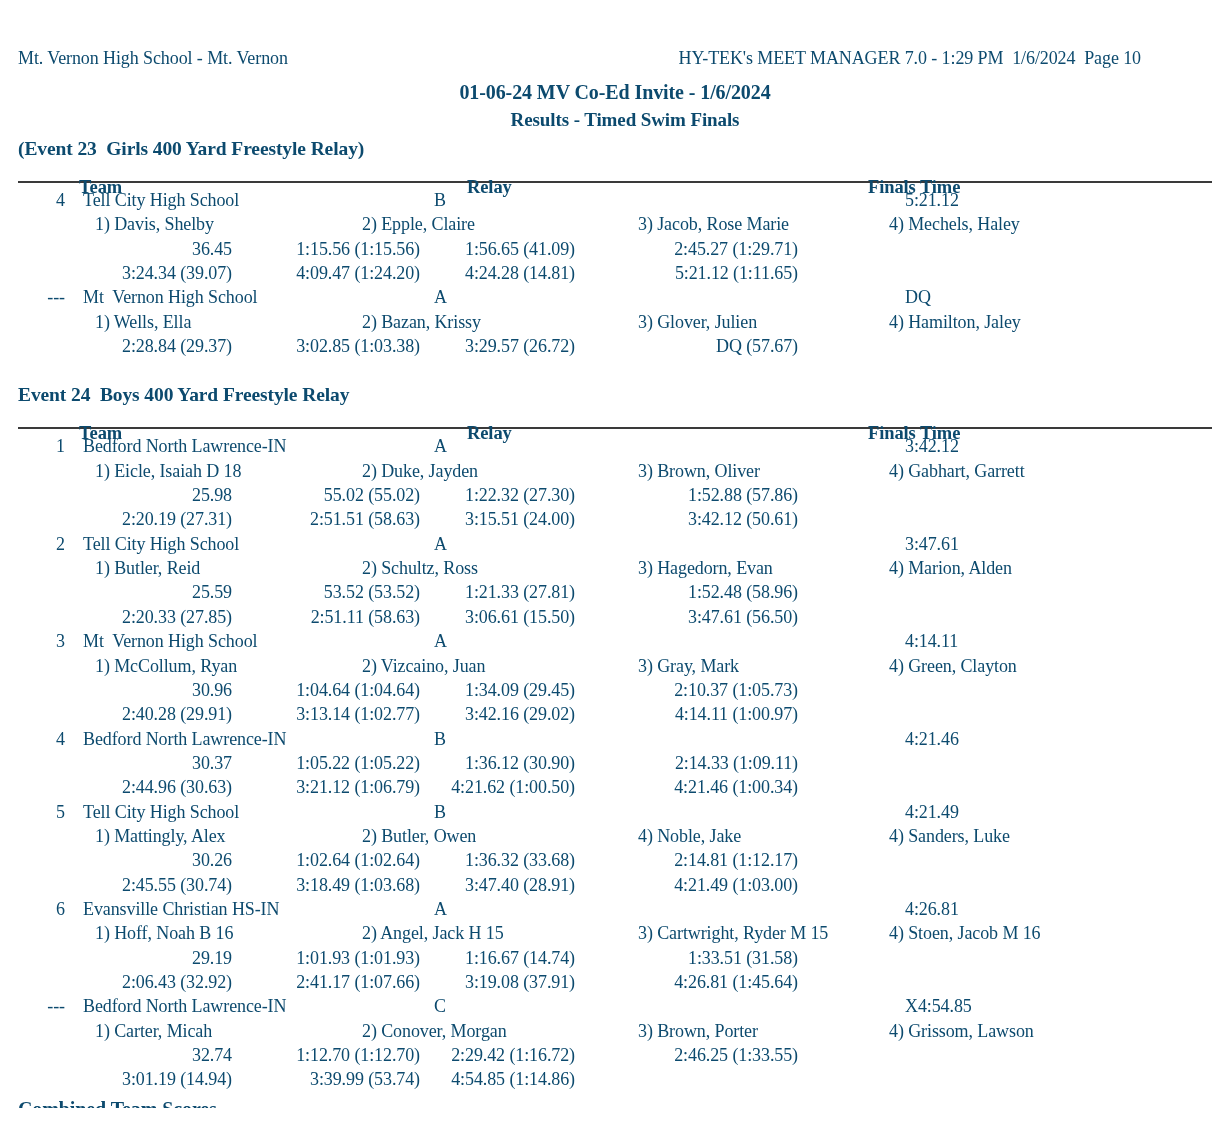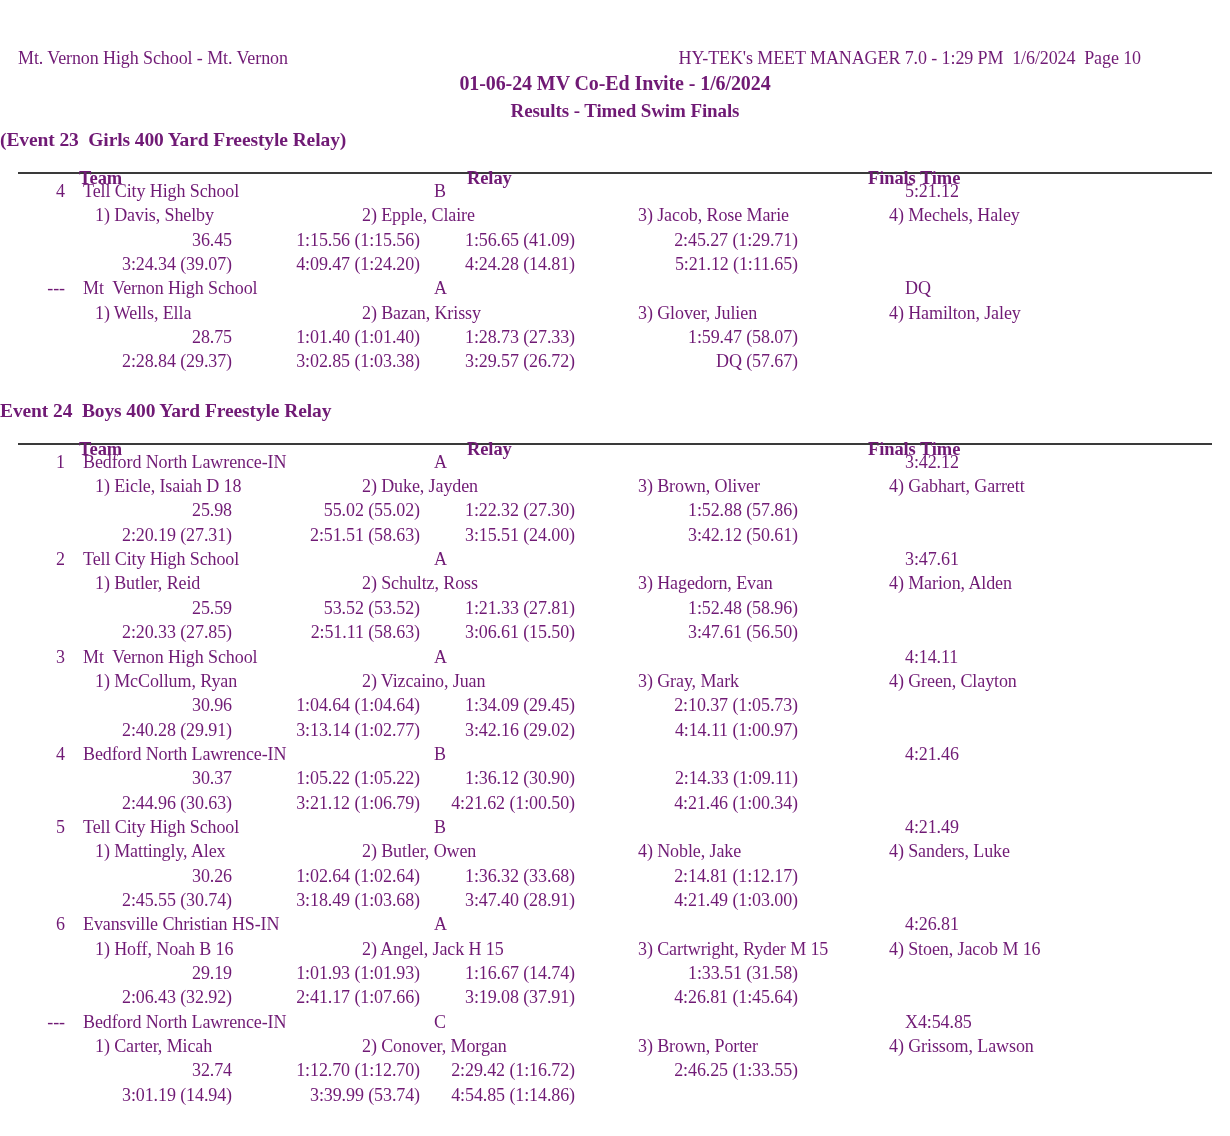--- a/index.html
+++ b/index.html
@@ -1,45 +1,45 @@
 <!DOCTYPE html>
 <html><head>
 <meta charset="utf-8">
 <style>
   html,body{margin:0;padding:0;background:#ffffff;}
   .page{
     position:relative;
     width:1230px;height:1108px;
     overflow:hidden;
     background:#ffffff;
-    color:#701a75;
+    color:#0c4a6e;
     font-family:"Liberation Serif","DejaVu Serif",serif;
     font-size:18px;
     padding-top:46px;
     box-sizing:border-box;
     letter-spacing:-0.1px;
   }
   .topline{
     display:flex;justify-content:space-between;
     padding:0 89px 0 18px;
     height:24px;line-height:24px;
     white-space:pre;
   }
   .title{
     text-align:center;font-weight:bold;font-size:20px;
-    height:27px;line-height:27px;white-space:pre;
+    height:27px;line-height:27px;white-space:pre;margin-top:9px;
   }
   .subtitle{
     text-align:center;font-weight:bold;font-size:19px;
     height:27px;line-height:27px;white-space:pre;padding-left:20px;
   }
   .event-title{
     font-weight:bold;font-size:19.5px;
     height:25px;line-height:25px;
-    margin-top:3px;white-space:pre;
+    padding-left:18px;margin-top:3px;white-space:pre;
   }
   .event + .event .event-title{margin-top:24px;}
   .cols{
     position:relative;
     margin-left:18px;width:1194px;
     height:20px;line-height:20px;
     border-bottom:2px solid #3a3a3a;
     font-weight:bold;font-size:18.5px;
     margin-bottom:5px;
   }
@@ -89,21 +89,20 @@
         </div>
         <div class="entry">
           <div class="row"><span class="place">4</span><span class="team">Tell City High School</span><span class="relay">B</span><span class="finals">5:21.12</span></div>
           <div class="row"><span class="sw0">1) Davis, Shelby</span><span class="sw1">2) Epple, Claire</span><span class="sw2">3) Jacob, Rose Marie</span><span class="sw3">4) Mechels, Haley</span></div>
           <div class="row"><span class="sp sp0">36.45</span><span class="sp sp1">1:15.56 (1:15.56)</span><span class="sp sp2">1:56.65 (41.09)</span><span class="sp sp3">2:45.27 (1:29.71)</span></div>
           <div class="row"><span class="sp sp0">3:24.34 (39.07)</span><span class="sp sp1">4:09.47 (1:24.20)</span><span class="sp sp2">4:24.28 (14.81)</span><span class="sp sp3">5:21.12 (1:11.65)</span></div>
         </div>
         <div class="entry">
           <div class="row"><span class="place">---</span><span class="team">Mt  Vernon High School</span><span class="relay">A</span><span class="finals">DQ</span></div>
           <div class="row"><span class="sw0">1) Wells, Ella</span><span class="sw1">2) Bazan, Krissy</span><span class="sw2">3) Glover, Julien</span><span class="sw3">4) Hamilton, Jaley</span></div>
-          <div class="row"><span class="sp sp0">28.75</span><span class="sp sp1">1:01.40 (1:01.40)</span><span class="sp sp2">1:28.73 (27.33)</span><span class="sp sp3">1:59.47 (58.07)</span></div>
           <div class="row"><span class="sp sp0">2:28.84 (29.37)</span><span class="sp sp1">3:02.85 (1:03.38)</span><span class="sp sp2">3:29.57 (26.72)</span><span class="sp sp3">DQ (57.67)</span></div>
         </div>
       </div>
       <div class="event">
         <div class="event-title">Event 24  Boys 400 Yard Freestyle Relay</div>
         <div class="cols">
           <span class="col-team">Team</span>
           <span class="col-relay">Relay</span>
           <span class="col-finals">Finals Time</span>
         </div>

